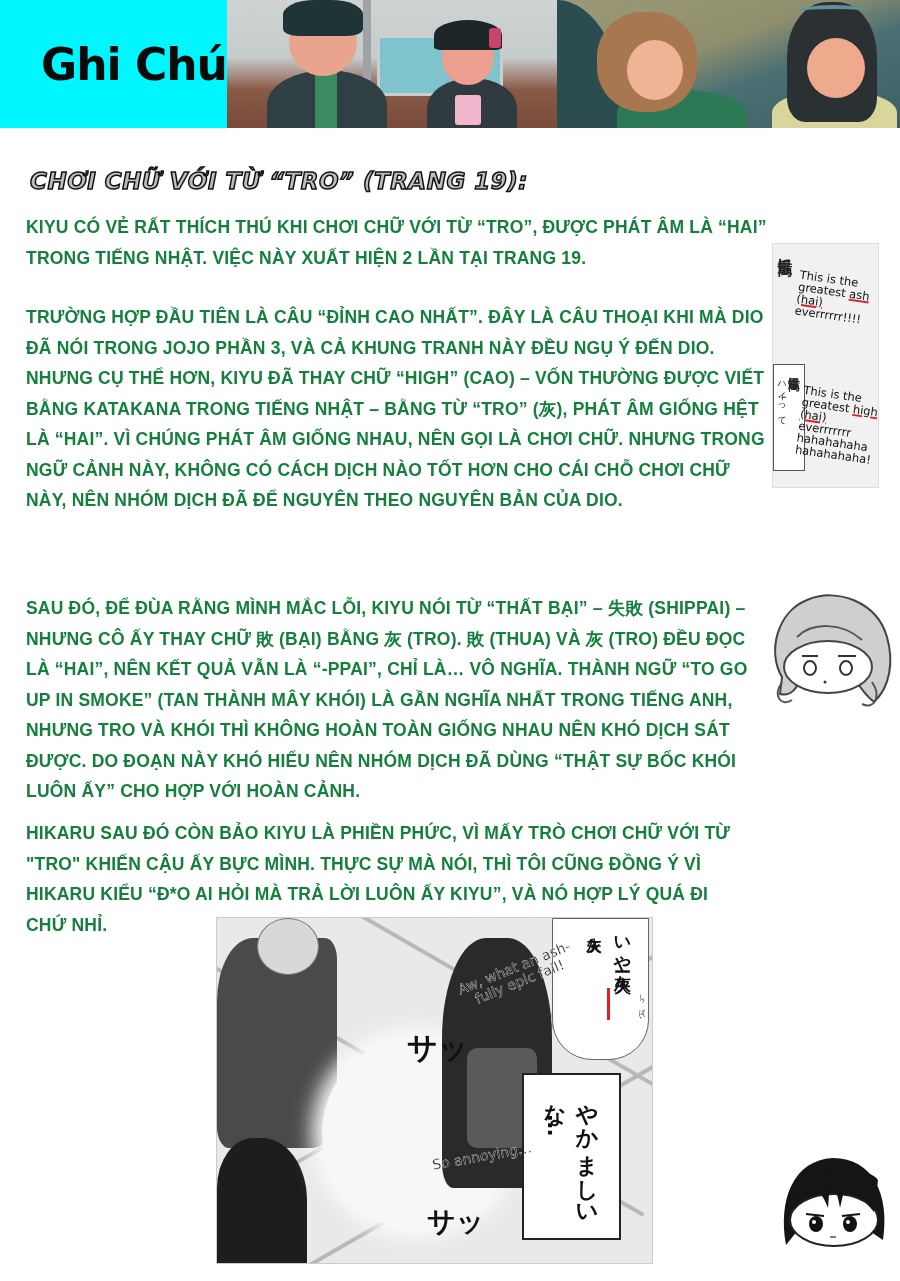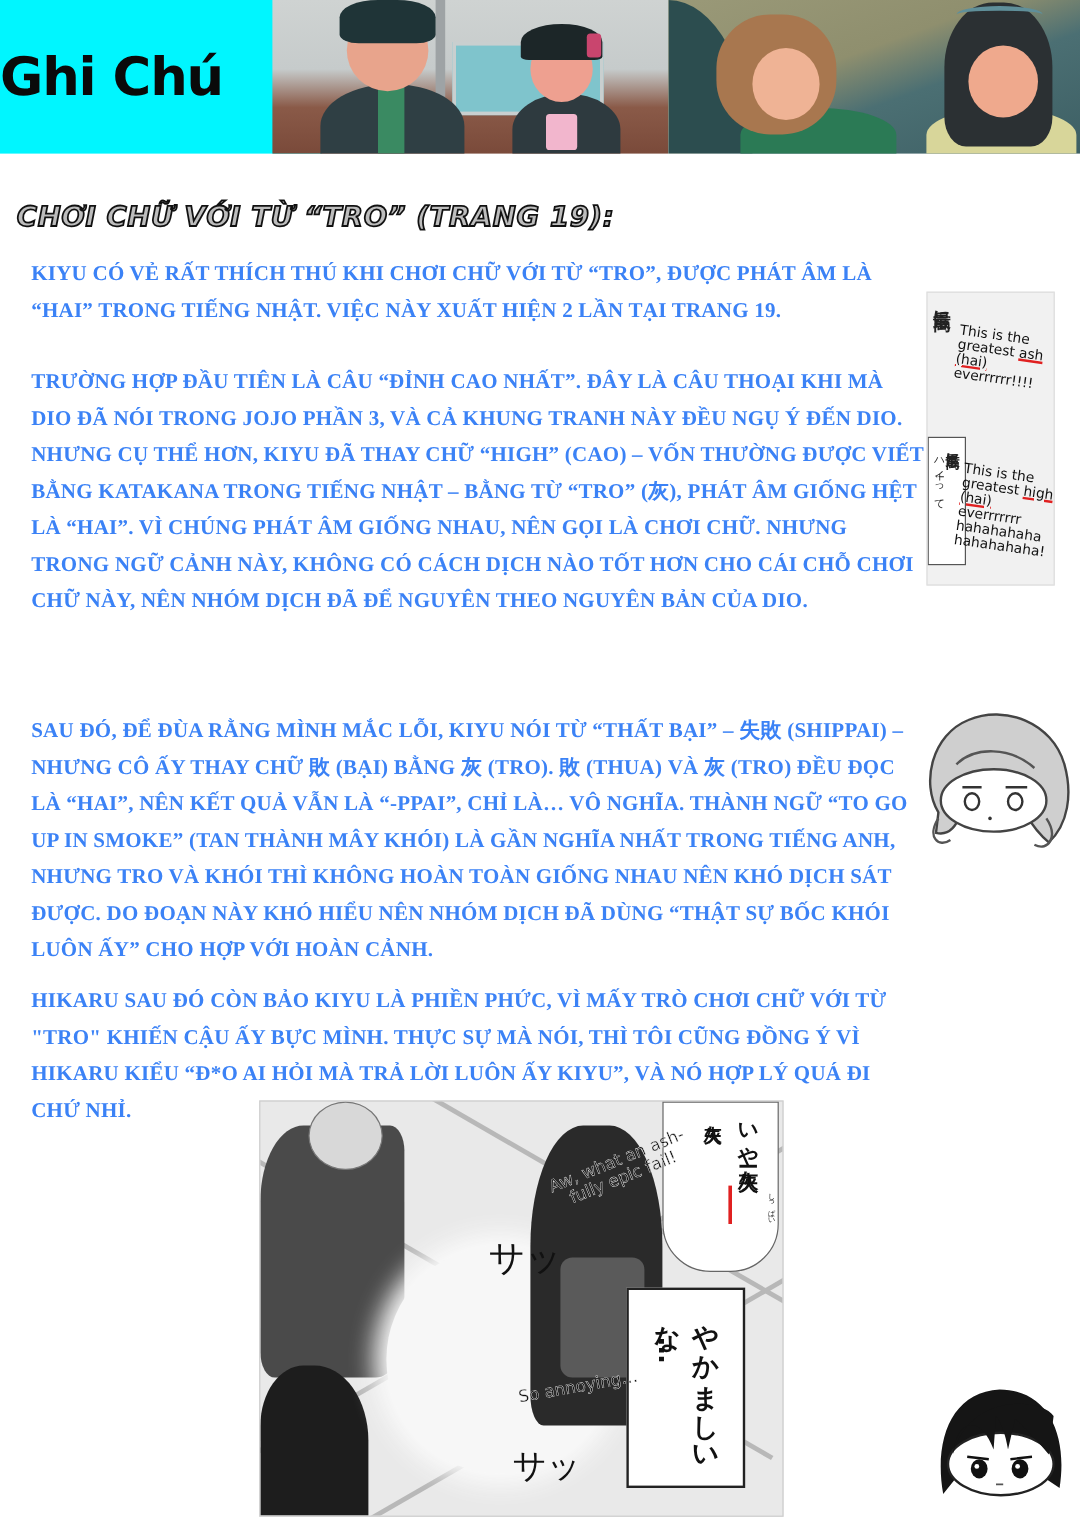--- a/index.html
+++ b/index.html
@@ -2,57 +2,57 @@
 <html><head>
 <meta charset="utf-8">
 <style>
   html, body { margin: 0; padding: 0; background: #ffffff; }
   body { width: 900px; height: 1281px; position: relative; overflow: hidden;
          font-family: "DejaVu Sans", sans-serif; color: #111; }
 
   
   .header { position: absolute; left: 0; top: 0; width: 900px; height: 128px; }
   .header-title-box { position: absolute; left: 0; top: 0; width: 268px; height: 128px; background: #00f6ff;
-         display: flex; align-items: center; }
+         display: flex; align-items: center; justify-content: center; }
   .header-title { font-family: "DejaVu Sans", sans-serif; font-weight: bold; font-size: 44px; color: #0a0a0a; letter-spacing: -1px; }
   .header-art-1 { position: absolute; left: 227px; top: 0; width: 330px; height: 128px; overflow: hidden;
          background: linear-gradient(180deg, #cfd3d2 0%, #c6cbcb 45%, #8a5a48 70%, #7a4a3a 100%); }
   .header-art-2 { position: absolute; left: 557px; top: 0; width: 343px; height: 128px; overflow: hidden;
          background: linear-gradient(160deg, #9a9978 0%, #8f8f6e 40%, #4b6f73 60%, #3d5f64 100%); }
   .win { position: absolute; background: #7fc4cc; border: 3px solid #c9cfcf; }
   .pole { position: absolute; background: #9ea3a5; }
   .fig { position: absolute; border-radius: 50% 50% 10% 10%; }
   .head { position: absolute; border-radius: 50%; }
 
   
-  .section-title { position: absolute; left: 14px; top: 168px; font-family: "DejaVu Sans", sans-serif; font-weight: bold;
+  .section-title { position: absolute; left: 30px; top: 168px; font-family: "DejaVu Sans", sans-serif; font-weight: bold;
          font-size: 23px; color: #bdbdbd; letter-spacing: 0.5px;
          -webkit-text-stroke: 1.5px #111; text-transform: uppercase; font-style: italic; }
 
-  .para { position: absolute; left: 26px; font-family: Liberation Serif, serif; font-weight: bold;
-         font-size: 17.5px; line-height: 30.5px; text-transform: uppercase; color: #3b82f6; letter-spacing: 0.2px; }
+  .para { position: absolute; left: 26px; font-family: Liberation Sans, sans-serif; font-weight: bold;
+         font-size: 17.5px; line-height: 30.5px; text-transform: uppercase; color: #15803d; letter-spacing: 0.2px; }
   .p1 { top: 212px; width: 750px; }
   .p2 { top: 302px; width: 748px; }
   .p3 { top: 593px; width: 748px; }
   .p4 { top: 818px; width: 720px; }
 
   
   .side-quotes { position: absolute; left: 772px; top: 243px; width: 105px; height: 243px; background: #f1f1f1; border: 1px solid #ddd; overflow: hidden; }
   .jp-vert { position: absolute; writing-mode: vertical-rl; font-family: "DejaVu Sans", sans-serif; font-weight: bold; color: #222; }
   .quote-text { position: absolute; font-family: "DejaVu Sans", sans-serif; font-size: 11.5px; line-height: 12px; color: #111; transform: rotate(8deg); }
   .quote-text .ul { text-decoration: underline; text-decoration-color: #e02020; text-decoration-thickness: 2px; }
   .jp-panel { position: absolute; left: 0; top: 120px; width: 30px; height: 105px; background: #fff; border: 1px solid #555; }
 
   .chibi { position: absolute; }
 
   
   .manga { position: absolute; left: 216px; top: 917px; width: 435px; height: 345px; background: #e9e9e9; overflow: hidden; border: 1px solid #ccc; }
   .grid-line { position: absolute; background: #b8b8b8; }
   .bubble-jp { position: absolute; writing-mode: vertical-rl; font-family: "DejaVu Sans", sans-serif; font-weight: bold; color: #111; }
-  .sfx { position: absolute; font-family: "DejaVu Sans", sans-serif; font-weight: normal; color: #111; }
+  .sfx { position: absolute; font-family: "DejaVu Sans", sans-serif; font-weight: bold; color: #111; }
   .en-text { position: absolute; font-family: "DejaVu Sans", sans-serif; font-size: 13px; line-height: 13px; color: #111; text-align: center; -webkit-text-stroke: 0.3px #fff; }
   .narration-box { position: absolute; left: 305px; top: 155px; width: 95px; height: 163px; background: #fff; border: 2px solid #222; }
 </style>
 </head>
 <body>
 
 <div class="header">
   <div class="header-title-box">
     <span class="header-title">Ghi Chú</span>
   </div>

